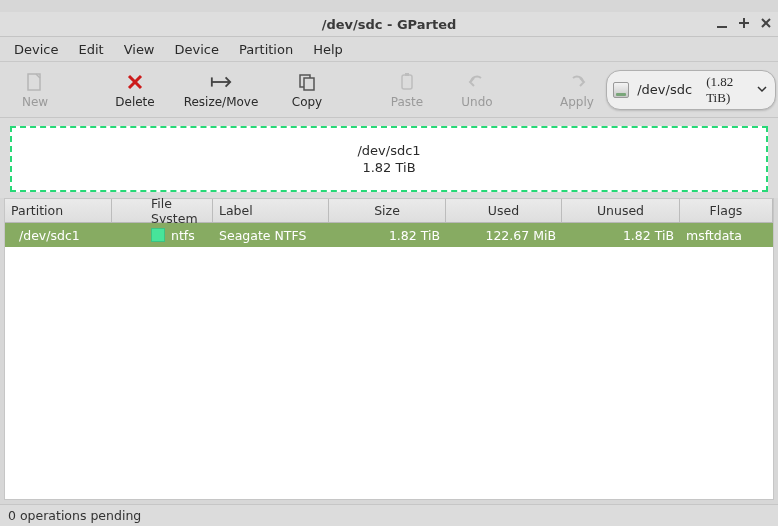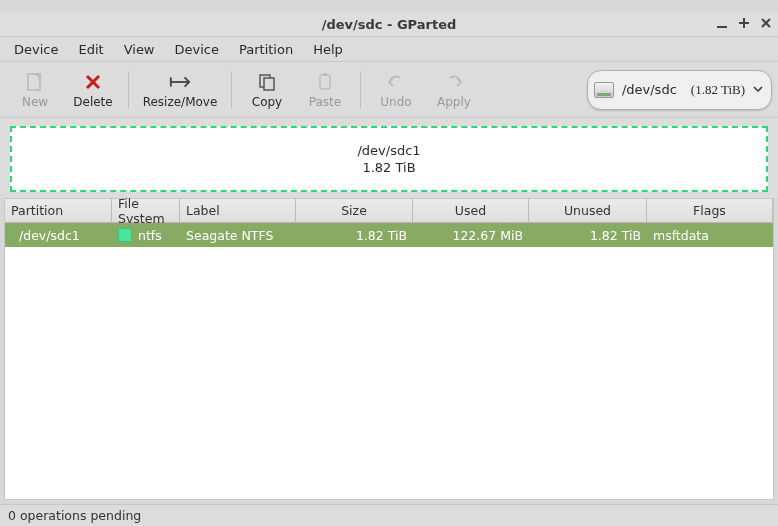--- a/index.html
+++ b/index.html
@@ -58,21 +58,21 @@
 
   
   .toolbar {
     height: 56px;
     background: #dcdcdc;
     display: flex;
     align-items: center;
     padding: 0 6px;
     border-bottom: 1px solid #c6c6c6;
   }
-  .tool-group { display: flex; }
+  .tool-group { display: flex; gap: 42px; }
   .tool-btn {
     width: 58px;
     height: 50px;
     display: flex;
     flex-direction: column;
     align-items: center;
     justify-content: center;
     gap: 2px;
     cursor: default;
   }
@@ -161,21 +161,21 @@
   .trow {
     height: 24px;
     align-items: center;
     background: #87ab62;
     color: #fff;
     font-size: 12.5px;
   }
   .td { padding: 0 6px; display:flex; align-items:center; }
   .td.right { justify-content: flex-end; }
   .col-part   { width: 107px; }
-  .col-fs     { width: 68px; }
+  .col-fs     { width: 68px; margin-left: 33px; }
   .col-label  { width: 116px; }
   .col-size   { width: 117px; }
   .col-used   { width: 116px; }
   .col-unused { width: 118px; }
   .col-flags  { flex: 1; }
   .fs-swatch {
     width: 14px; height: 14px; background: #47e49a; margin-right: 6px;
     border: 1px solid rgba(0,0,0,0.15);
   }
 

